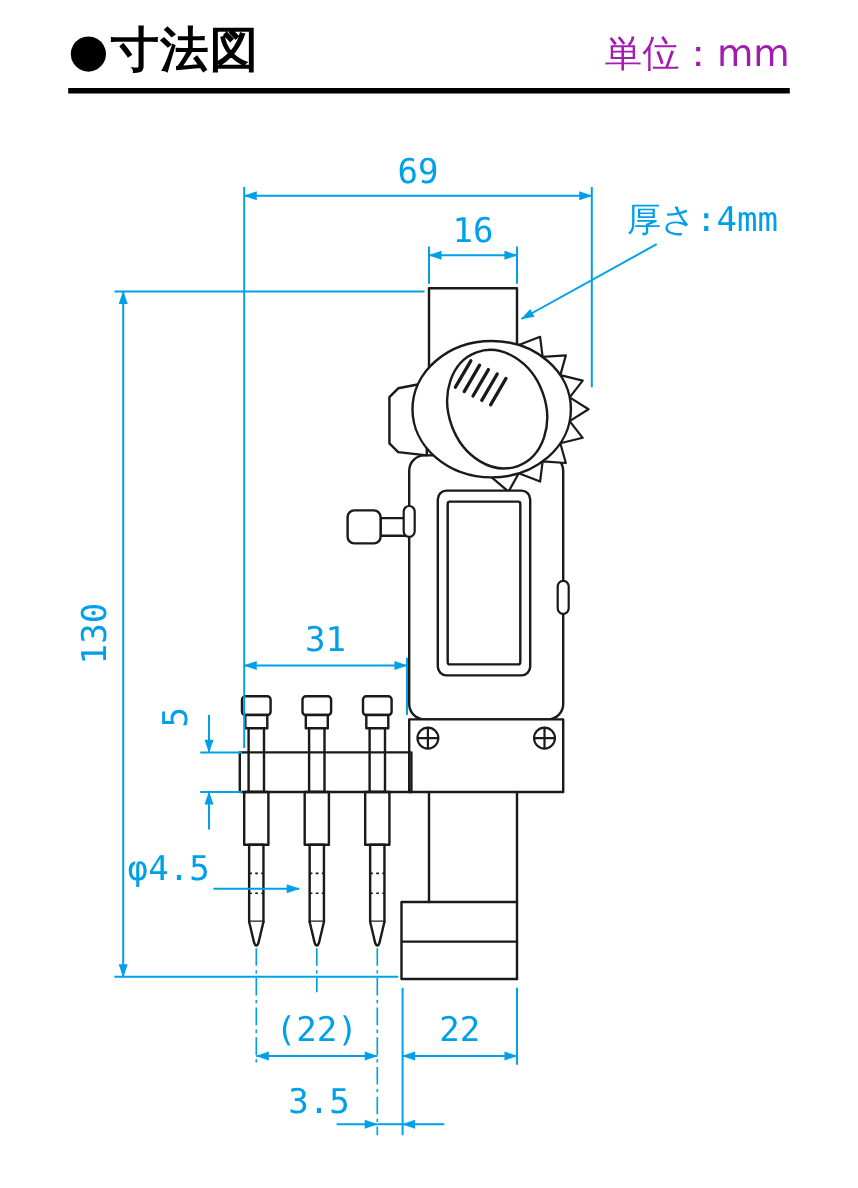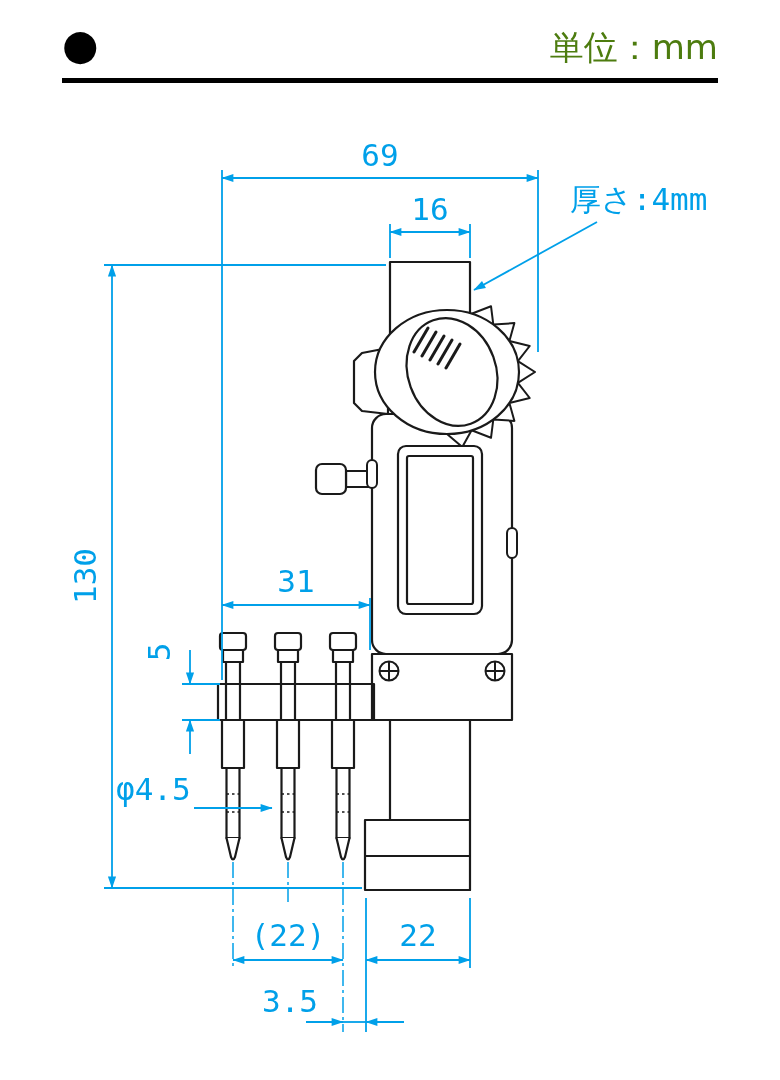--- a/index.html
+++ b/index.html
@@ -8,37 +8,38 @@
     font-family:"DejaVu Sans",sans-serif;
   }
   .header{
     position:absolute;left:62px;right:62px;top:24px;
     display:flex;justify-content:space-between;align-items:flex-end;
     border-bottom:5px solid #000;padding-bottom:12px;
   }
   .title-wrap{display:flex;align-items:center;gap:2px;}
   .bullet{font-size:42px;line-height:1;color:#000;}
   .title{font-size:44px;font-weight:bold;color:#000;letter-spacing:1px;line-height:1;}
-  .unit{font-size:34px;color:#4d7c0f;line-height:1.1;}
+  .unit{font-size:34px;color:#a21caf;line-height:1.1;}
   svg{position:absolute;left:0;top:0;}
   .outline{stroke:#1a1a1a;stroke-width:2.2;fill:none;stroke-linejoin:round;stroke-linecap:round;}
   .fillw{fill:#fff;}
   .thin{stroke-width:2;}
   .dim{stroke:#00a0e9;stroke-width:1.8;fill:none;}
   .cl{stroke:#00a0e9;stroke-width:1.5;fill:none;stroke-dasharray:16 4 3 4;}
   .dot{stroke:#1a1a1a;stroke-width:1.5;fill:none;stroke-dasharray:2.5 3;}
   .dim-label{font-family:"DejaVu Sans Mono",monospace;font-size:31px;fill:#00a0e9;text-anchor:middle;}
   .dim-label.start{text-anchor:start;}
 </style>
 </head>
 <body>
 
 <div class="header">
   <div class="title-wrap">
     <span class="bullet">●</span>
+    <span class="title">寸法図</span>
   </div>
   <span class="unit">単位：mm</span>
 </div>
 
 <svg width="780" height="1080" viewBox="0 0 780 1080" xmlns="http://www.w3.org/2000/svg">
   <defs>
     <marker id="arrow" viewBox="0 0 10 10" refX="9.5" refY="5" markerWidth="15" markerHeight="12" orient="auto-start-reverse" markerUnits="userSpaceOnUse">
       <path d="M0,1.6 L10,5 L0,8.4 Z" fill="#00a0e9"></path>
     </marker>
   </defs>

